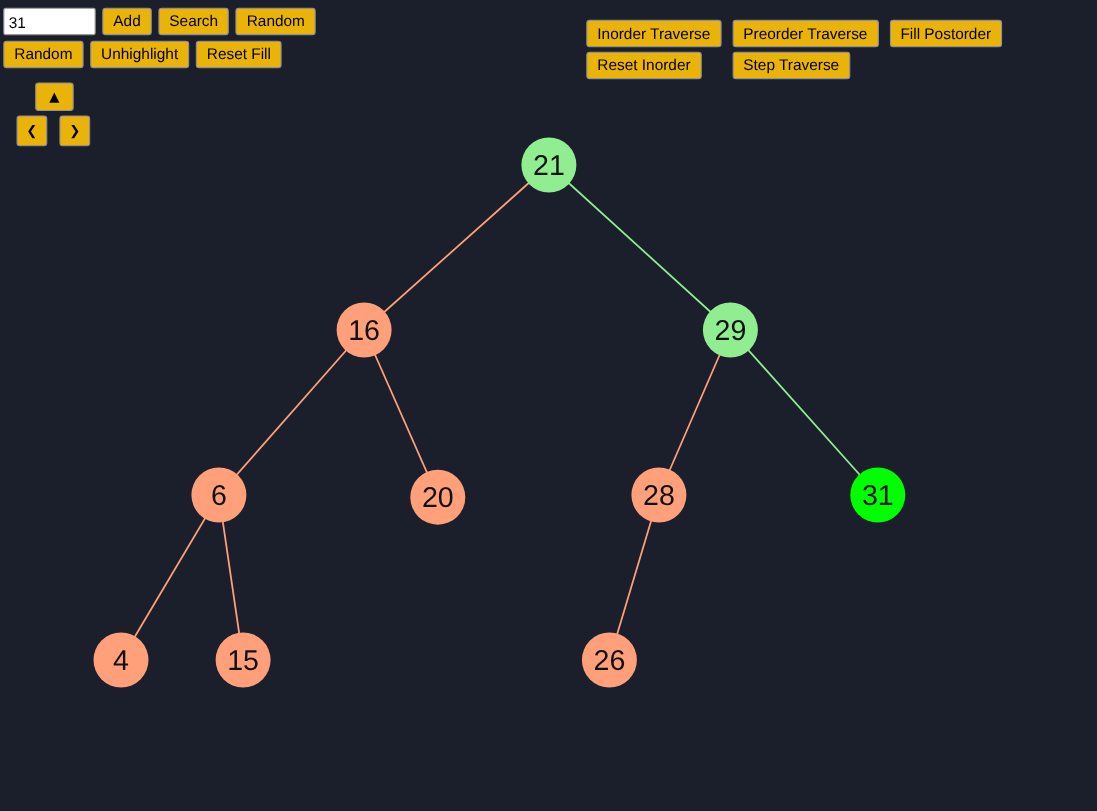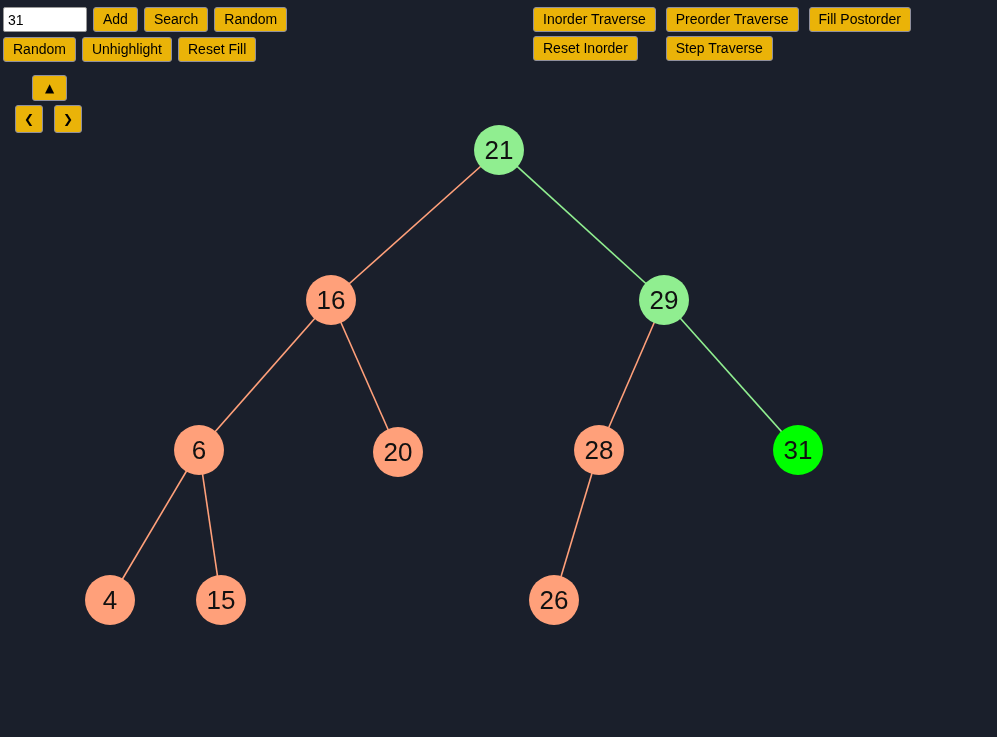--- a/index.html
+++ b/index.html
@@ -36,21 +36,21 @@
   .value-input {
     width: 74px; height: 17px;
     font-family: "Liberation Sans", sans-serif;
     font-size: 14px;
     padding: 3px 4px;
     border: 1px solid #999;
     border-radius: 2px;
     background: #fff; color: #000;
   }
   .toolbar-right {
-    position: absolute; top: 7px; left: 533px;
+    position: absolute; top: 18px; left: 533px;
     display: flex; gap: 10px;
   }
   .traverse-col {
     display: flex; flex-direction: column; gap: 4px; align-items: flex-start;
   }
   .nav-btn {
     position: absolute;
     display: flex; align-items: center; justify-content: center;
     padding: 0;
   }

